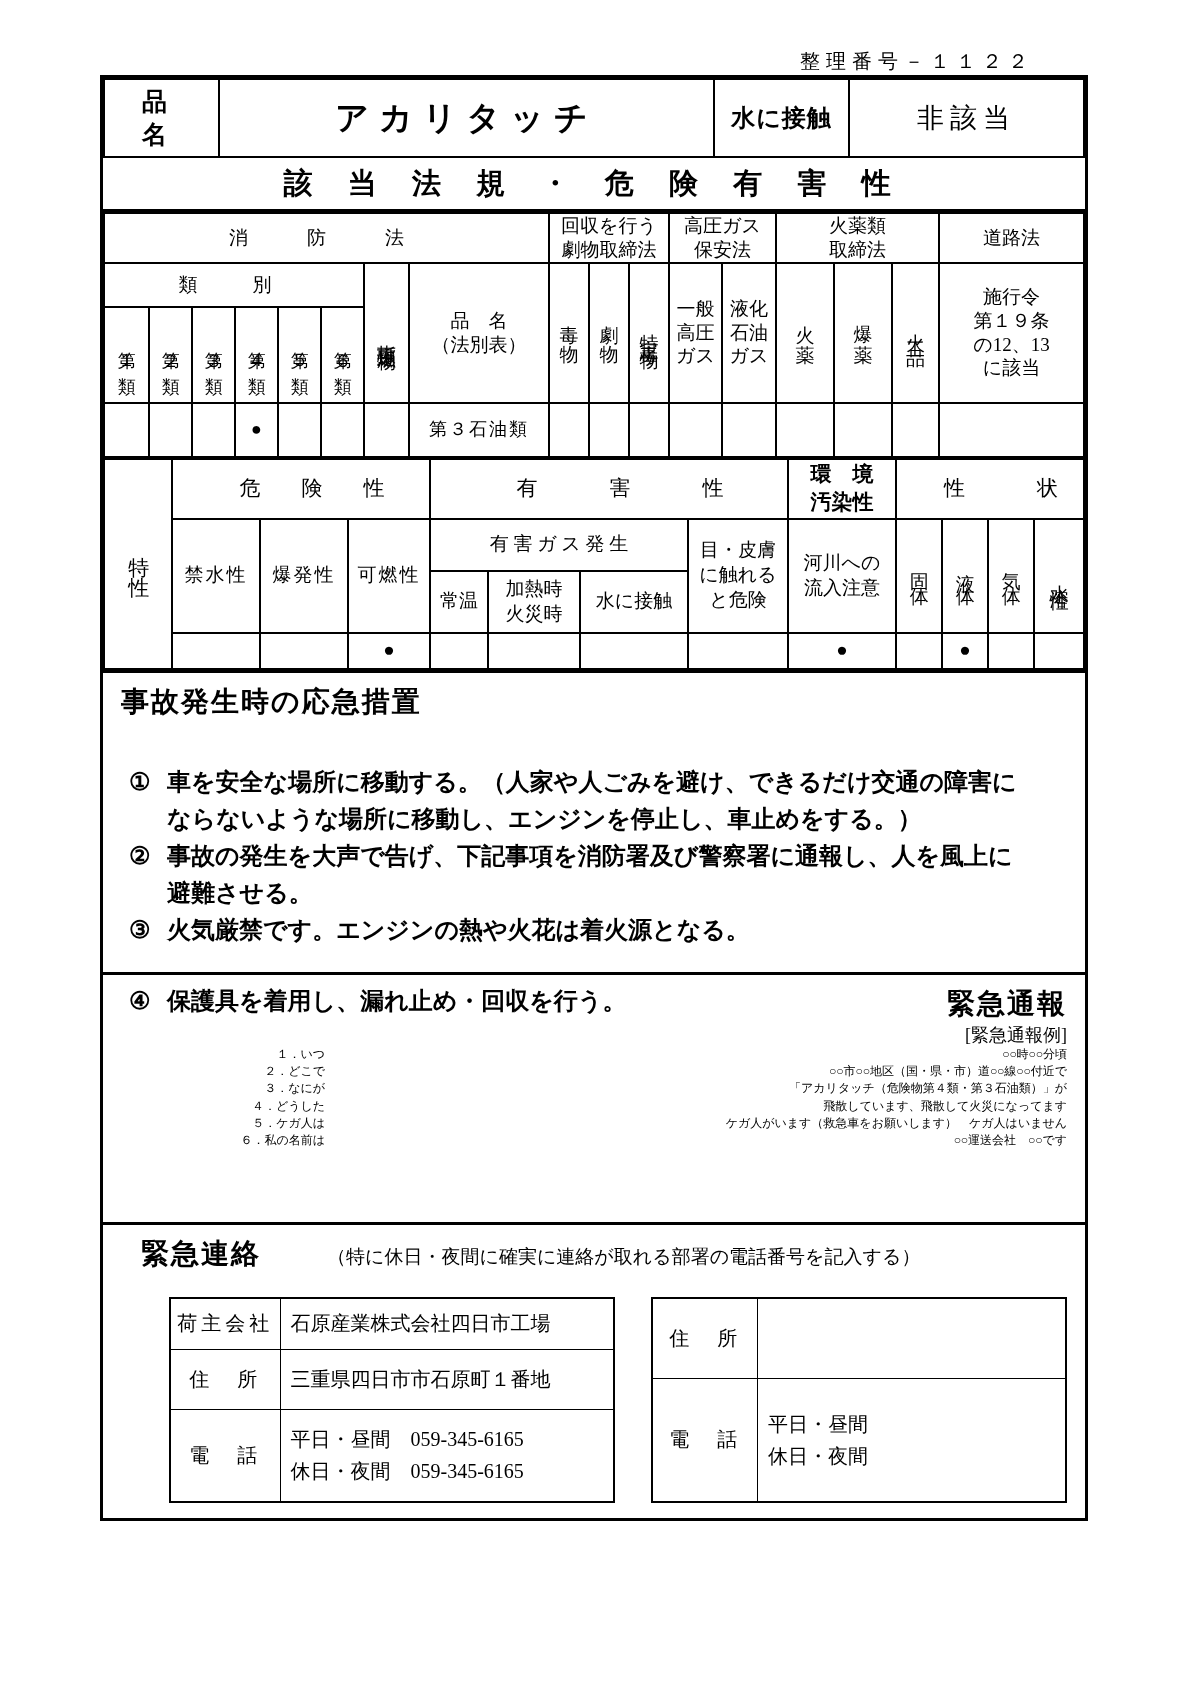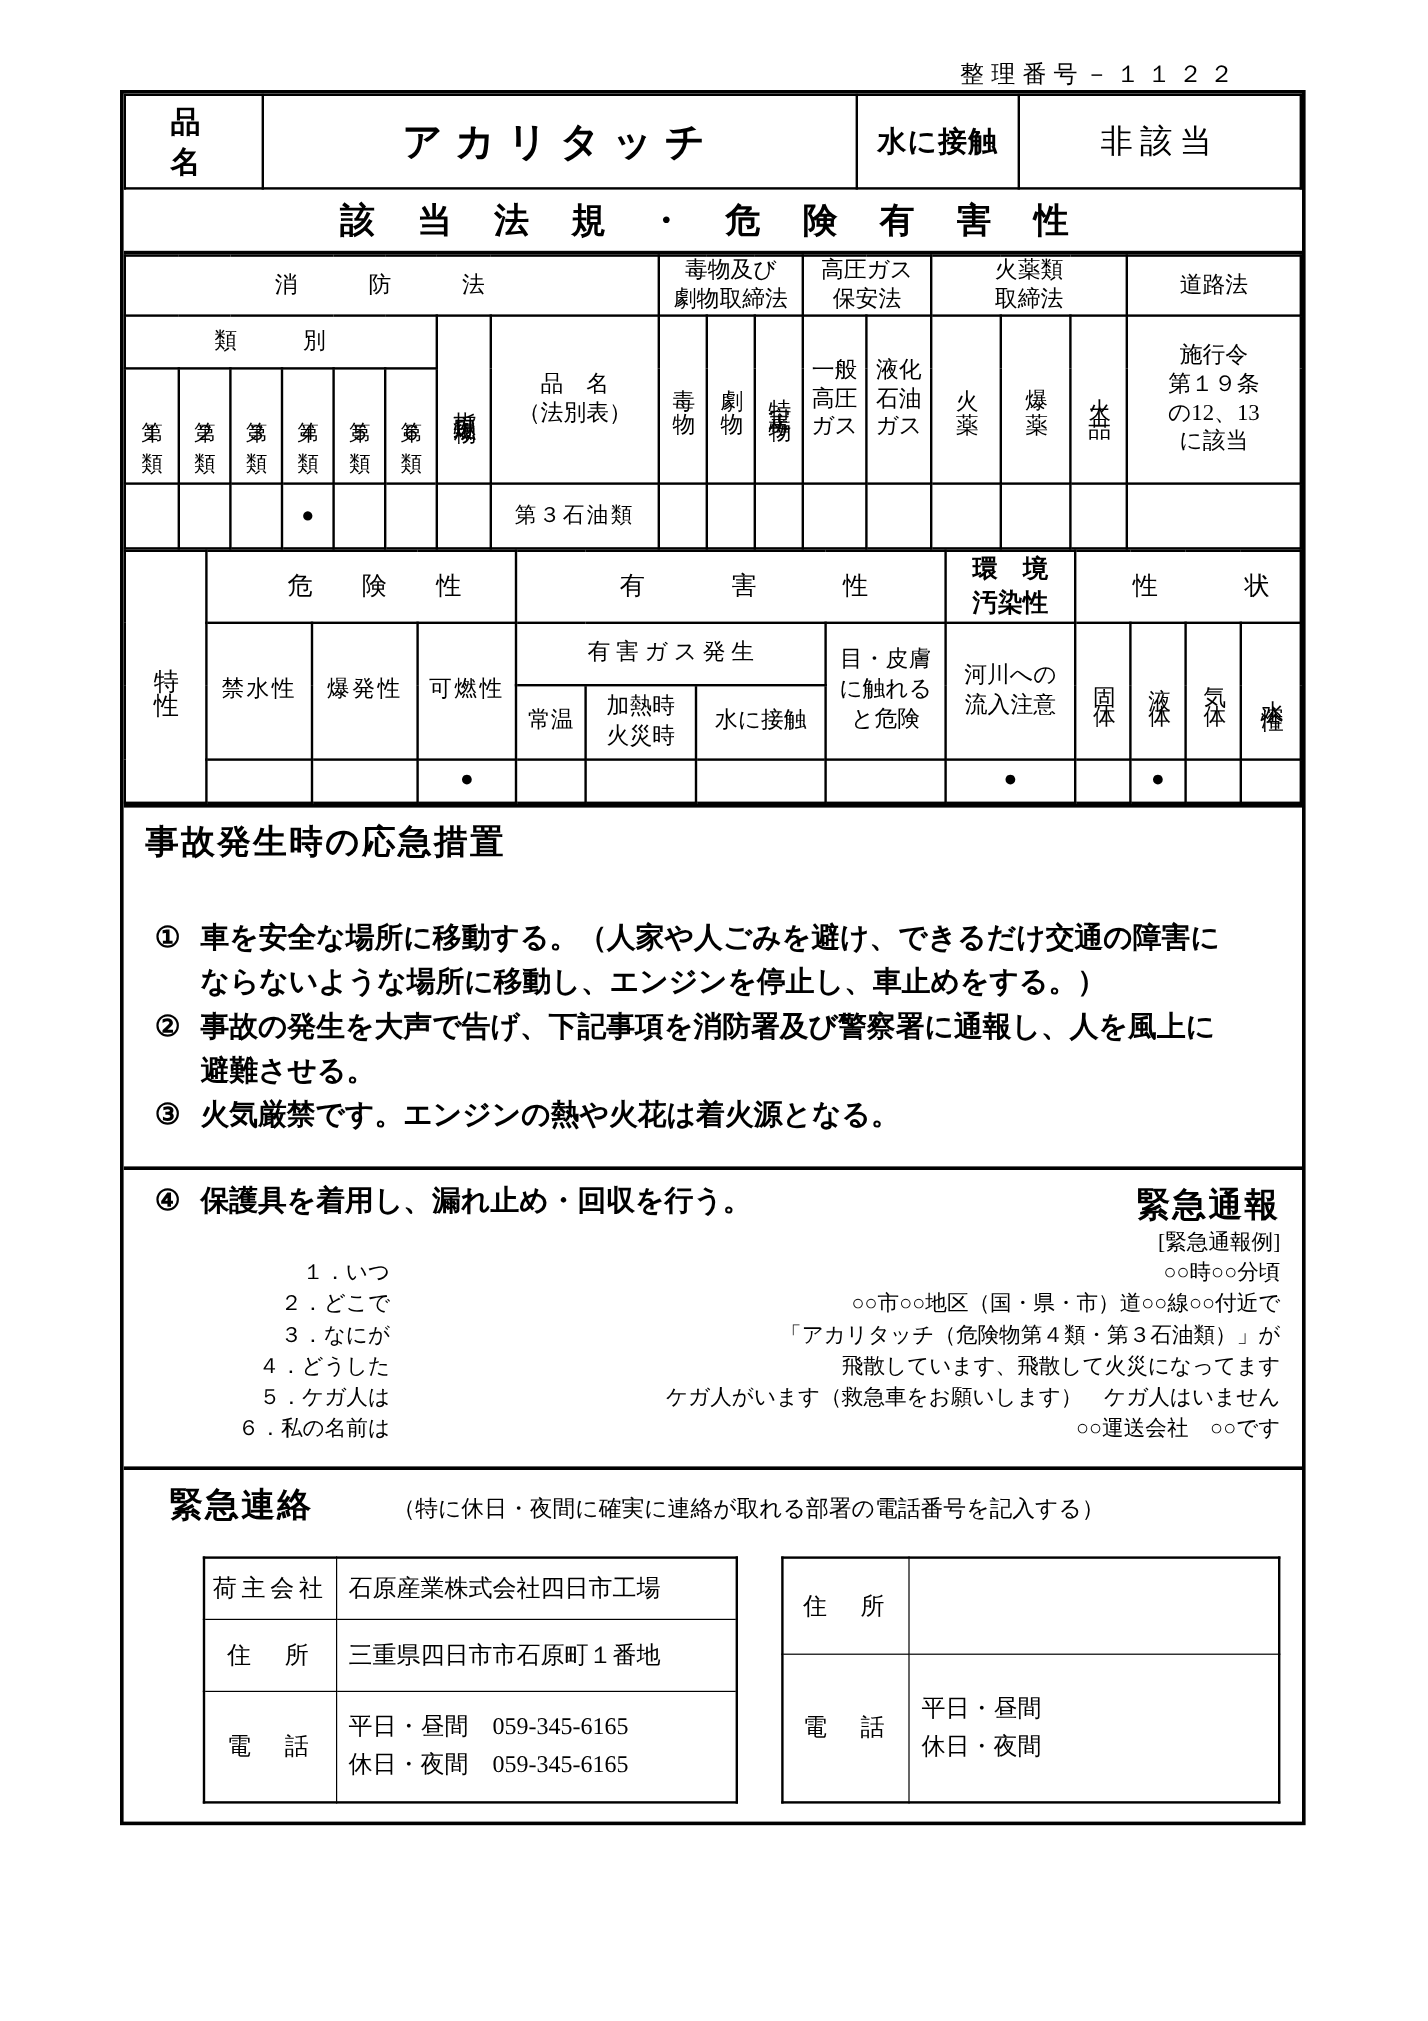--- a/index.html
+++ b/index.html
@@ -70,22 +70,22 @@
   .measure-item { display:flex; font-size:24px; line-height:1.55;
                   font-family:"Liberation Sans", sans-serif; font-weight:600; }
   .measure-item .num { width:38px; flex:none; }
   .measure-item .txt { flex:1; }
   .gap-top { margin-top:34px; }
 
   .call-sec { height:250px;text-align:right; }
   .call-numbers { margin:6px 0 2px 46px; font-size:26px; font-weight:bold;
                   letter-spacing:3px; font-family:"Liberation Sans", sans-serif; }
   .call-example-label { font-size:18px; margin-left:2px; }
-  .call-row { display:flex; font-size:18px; line-height:1.45; margin-left:14px;
-              font-family:Liberation Sans, sans-serif; }
+  .call-row { display:flex; font-size:12px; line-height:1.45; margin-left:14px;
+              font-family:Liberation Mono, monospace; }
   .call-row .lbl { width:190px; flex:none; }
   .call-row .val { flex:1; }
 
   .contact-sec { height:300px;padding-left:38px; }
   .contact-head { display:flex; align-items:baseline; }
   .contact-note { font-size:19px; margin-left:66px; font-family:"Liberation Sans", sans-serif; }
   .contact-tables { display:flex; margin-top:24px; margin-left:28px; }
   .contact-table { border-collapse:collapse; table-layout:fixed; }
   .contact-table td { border:1px solid #000; font-size:20px; }
   .contact-table { border:2px solid #000; }
@@ -142,21 +142,21 @@
           <col style="width:53px">
         <col style="width:54px">
           <col style="width:58px">
           <col style="width:58px">
           <col style="width:47px">
           <col>
       </colgroup>
       <tbody>
           <tr class="r1">
         <td colspan="8" class="fire-law">消　防　法</td>
-        <td colspan="3" class="pre">毒物及び
+        <td colspan="3" class="pre">回収を行う
 劇物取締法</td>
         <td colspan="2" class="pre">高圧ガス
 保安法</td>
         <td colspan="3" class="pre">火薬類
 取締法</td>
         <td>道路法</td>
       </tr>
       <tr class="r2">
         <td colspan="6" class="class-hdr">類　別</td>
         <td rowspan="2"><span class="vt ls2">指定可燃物</span></td>

